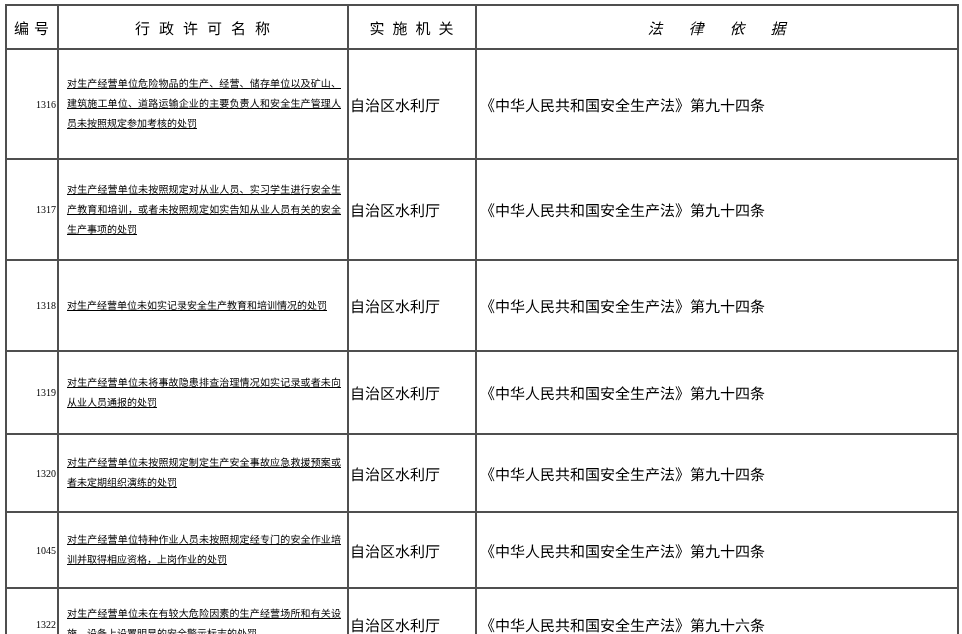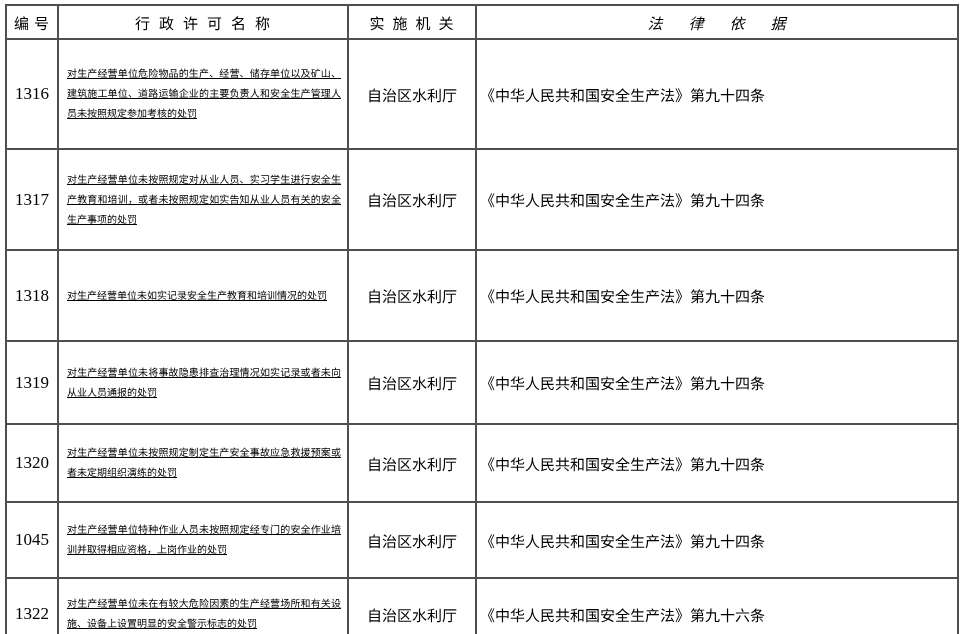--- a/index.html
+++ b/index.html
@@ -27,48 +27,47 @@
     border: 2px solid #4f4f4f;
     vertical-align: middle;
     overflow: hidden;
     font-weight: normal;
   }
   col.c-id     { width: 52px; }
   col.c-name   { width: 290px; }
   col.c-agency { width: 128px; }
   col.c-legal  { width: 482px; }
 
-  tr.hdr { height: 34px; }
+  tr.hdr { height: 44px; }
   th.h-cell {
     font-size: 15px;
     font-weight: bold;
     text-align: center;
     white-space: nowrap;
   }
   th.h-id     { letter-spacing: 5px;  padding-left: 5px; }
   th.h-name   { letter-spacing: 9px;  padding-left: 9px; }
   th.h-agency { letter-spacing: 8px;  padding-left: 8px; }
   th.h-legal  { letter-spacing: 26px; padding-left: 26px; font-style: italic; }
 
   td.cell-id {
     font-family: "Liberation Serif", serif;
-    font-size: 17px;
-    text-align: center;
+    font-size: 10px;
+    text-align: right;
   }
   td.cell-name {
     font-size: 10px;
     line-height: 20px;
     padding: 4px 6px 4px 8px;
     text-align: justify;
     text-justify: inter-ideograph;
     text-decoration: underline;
   }
   td.cell-agency {
     font-size: 15px;
-    text-align: center;
   }
   td.cell-legal {
     font-size: 15px;
     padding-left: 3px;
     text-align: left;
   }
 
   tr.r0 { height: 110px; }
   tr.r1 { height: 101px; }
   tr.r2 { height: 91px; }

